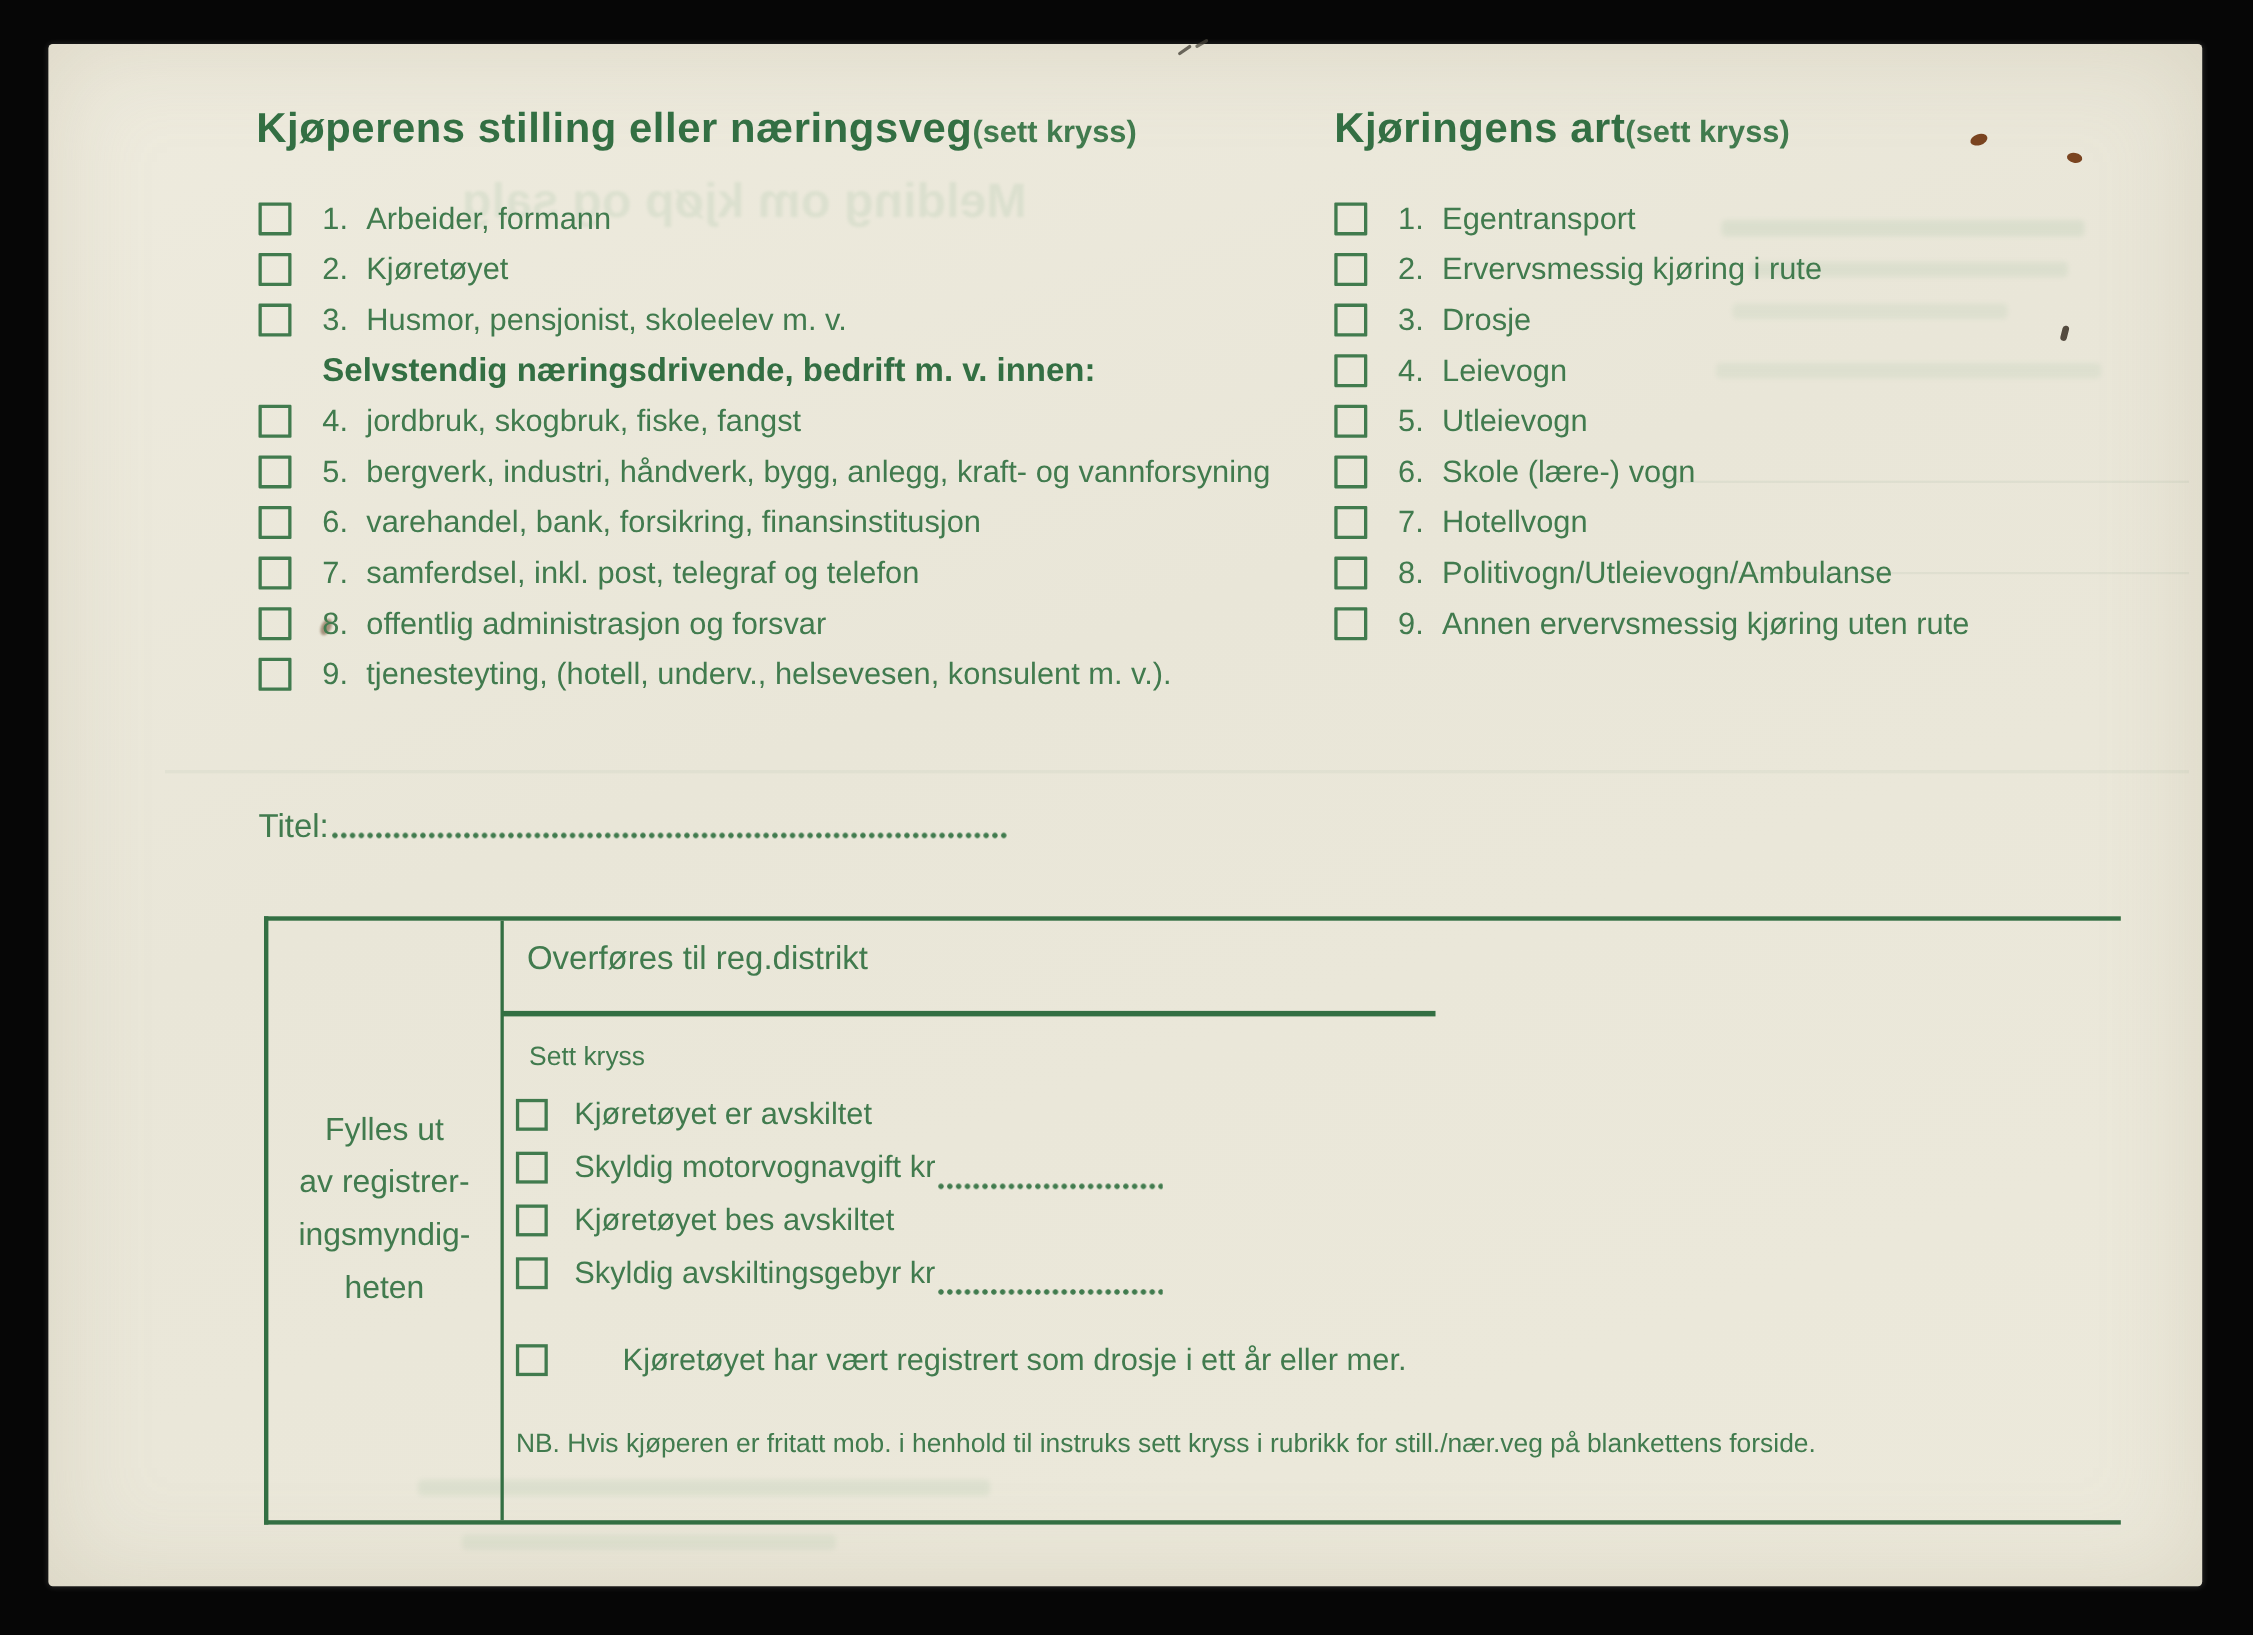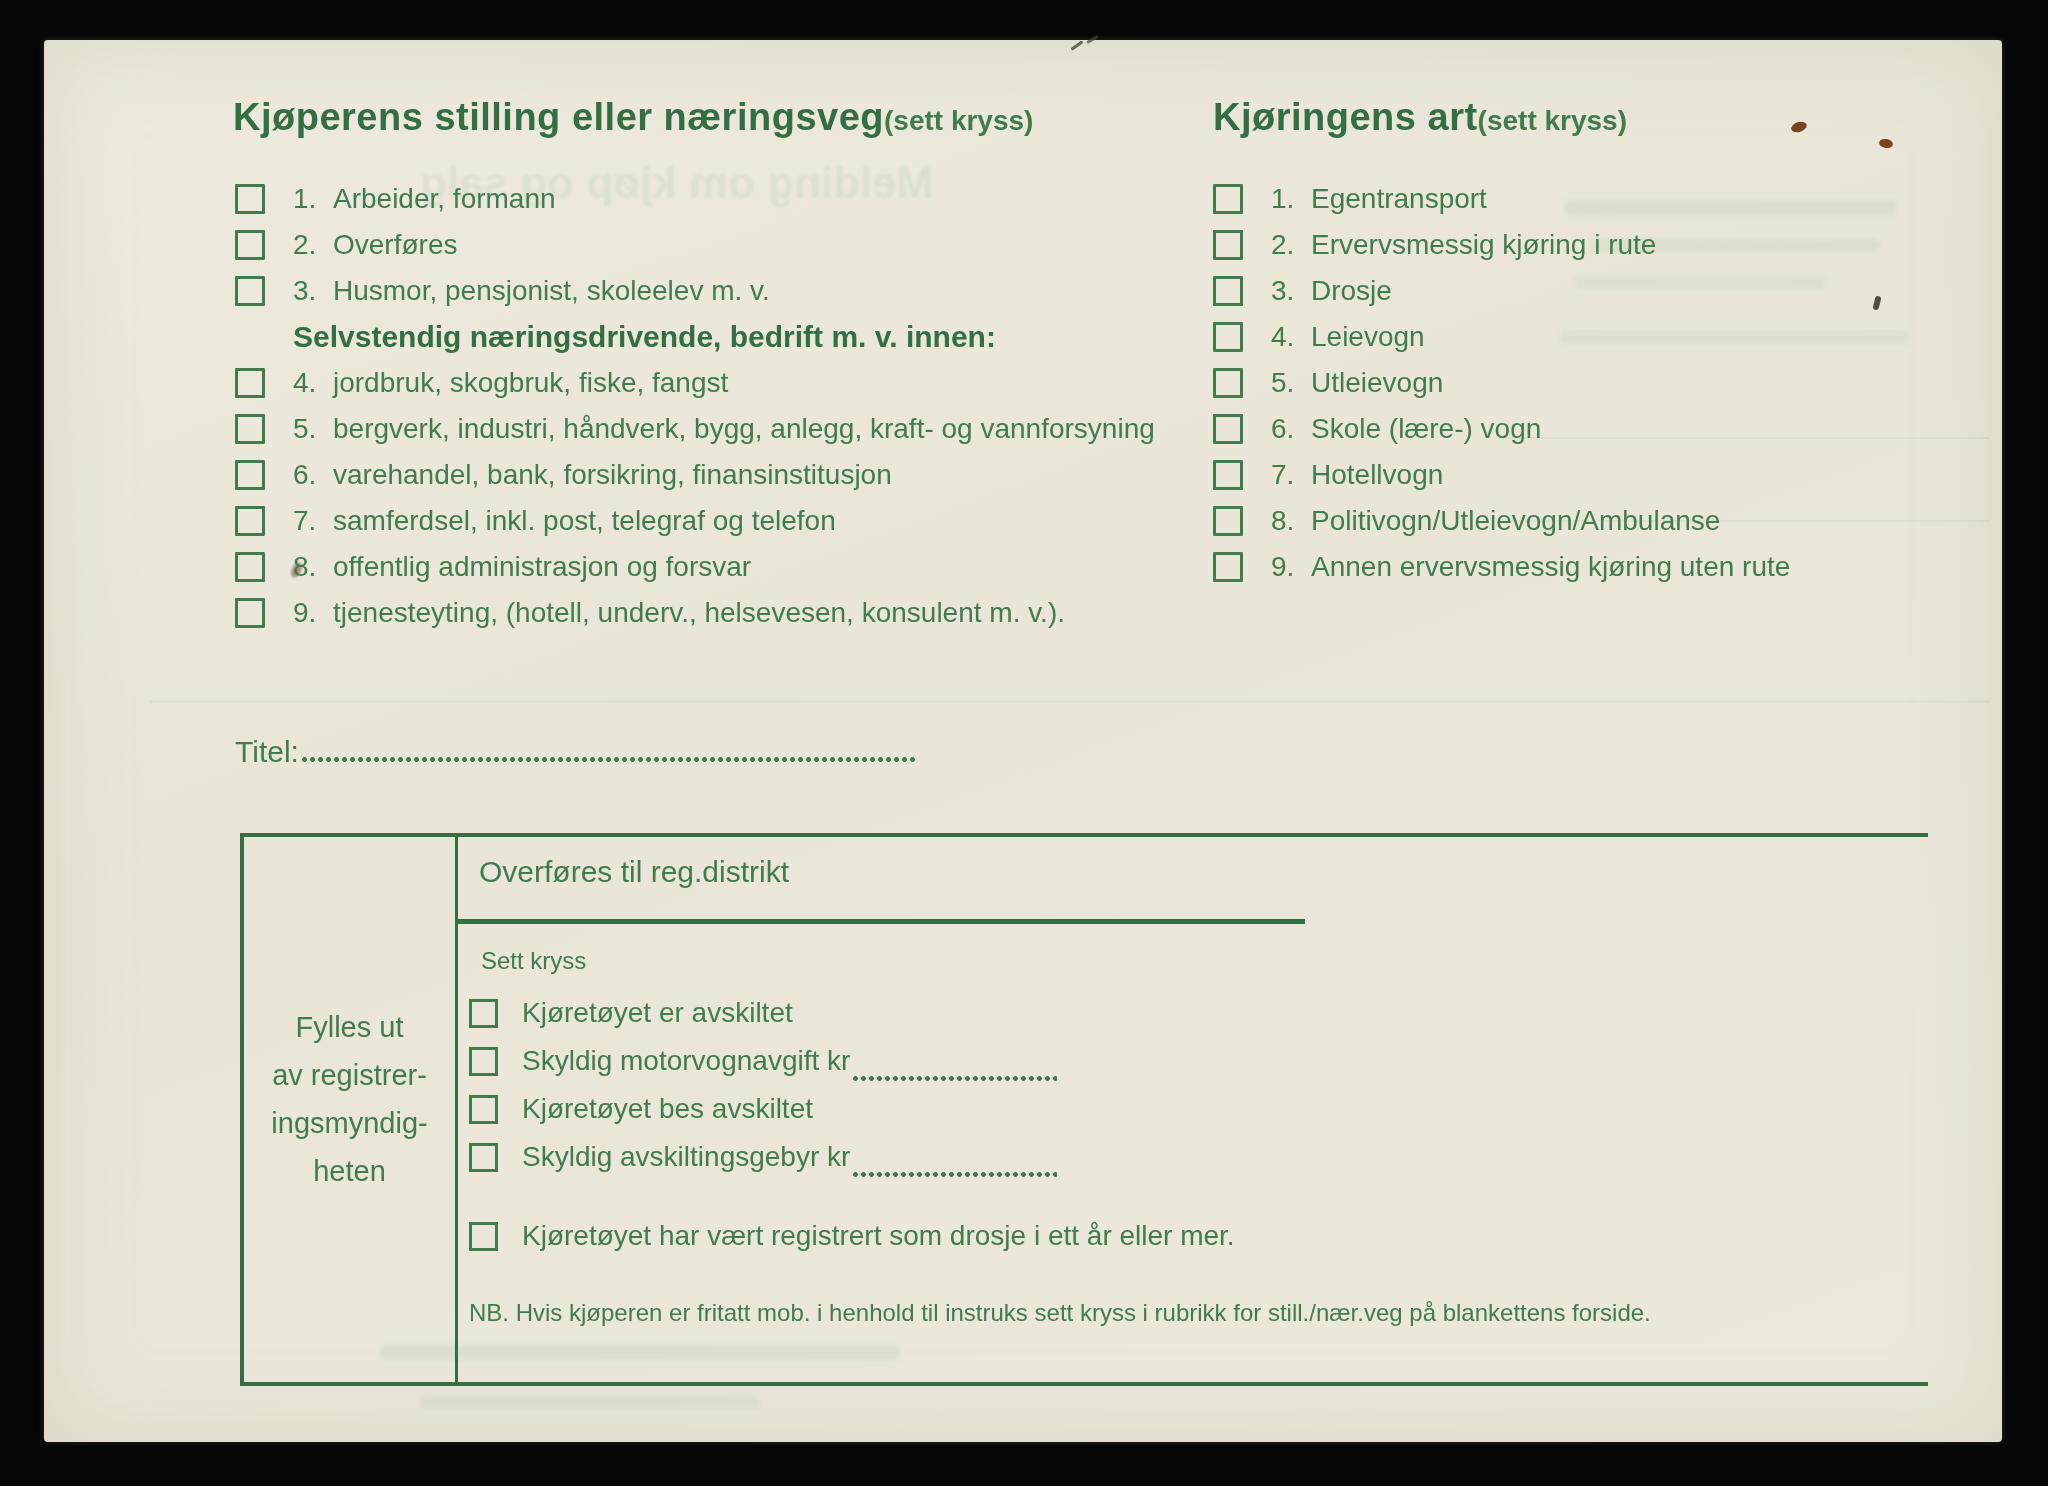--- a/index.html
+++ b/index.html
@@ -68,21 +68,21 @@
     font-size:29px;line-height:48px;color:var(--ink);
   }
   .transfer-label{position:absolute;left:235px;top:18px;font-size:30px;color:var(--ink);}
   .reg-rule{position:absolute;left:213px;top:82px;width:848px;height:5px;background:var(--ink-bold);}
   .setkryss{position:absolute;left:237px;top:110px;font-size:24px;color:var(--ink);}
   .box-rows{position:absolute;left:225px;top:152px;display:flex;flex-direction:column;}
   .box-row{height:48px;display:flex;align-items:center;white-space:nowrap;}
   .cb2{width:29px;height:29px;border:3px solid var(--ink);flex:none;background:transparent;}
   .box-row .lbl{margin-left:24px;}
   .dots-kr{width:205px;margin-bottom:2px;}
-  .row-drosje{position:absolute;left:225px;top:375px;height:48px;display:flex;align-items:center;white-space:nowrap;}
+  .row-drosje{position:absolute;left:225px;top:375px;height:48px;display:flex;align-items:center;white-space:nowrap;gap:44px;}
   .nb-note{position:absolute;left:225px;top:462px;font-size:24px;color:var(--ink);white-space:nowrap;}
 
   
   .ghost-mirror{
     position:absolute;transform:scaleX(-1);filter:blur(1.6px);
     color:#5d9b6e;opacity:.11;font-weight:bold;white-space:nowrap;
   }
   .ghost-bar{position:absolute;background:#5d9b6e;filter:blur(2.5px);border-radius:4px;}
   .bleed-line{position:absolute;height:2px;background:#558260;}
   .stain{position:absolute;border-radius:50%;}
@@ -121,21 +121,21 @@
 
   <div class="rows" style="left:235px;top:176px;">
     <div class="row">
       <span class="cb"></span>
       <span class="num">1.</span>
       <span class="lbl">Arbeider, formann</span>
     </div>
     <div class="row">
       <span class="cb"></span>
       <span class="num">2.</span>
-      <span class="lbl">Overføres</span>
+      <span class="lbl">Kjøretøyet</span>
     </div>
     <div class="row">
       <span class="cb"></span>
       <span class="num">3.</span>
       <span class="lbl">Husmor, pensjonist, skoleelev m. v.</span>
     </div>
     <div class="row subhead">
       <span class="sublbl">Selvstendig næringsdrivende, bedrift m. v. innen:</span>
     </div>
     <div class="row">

